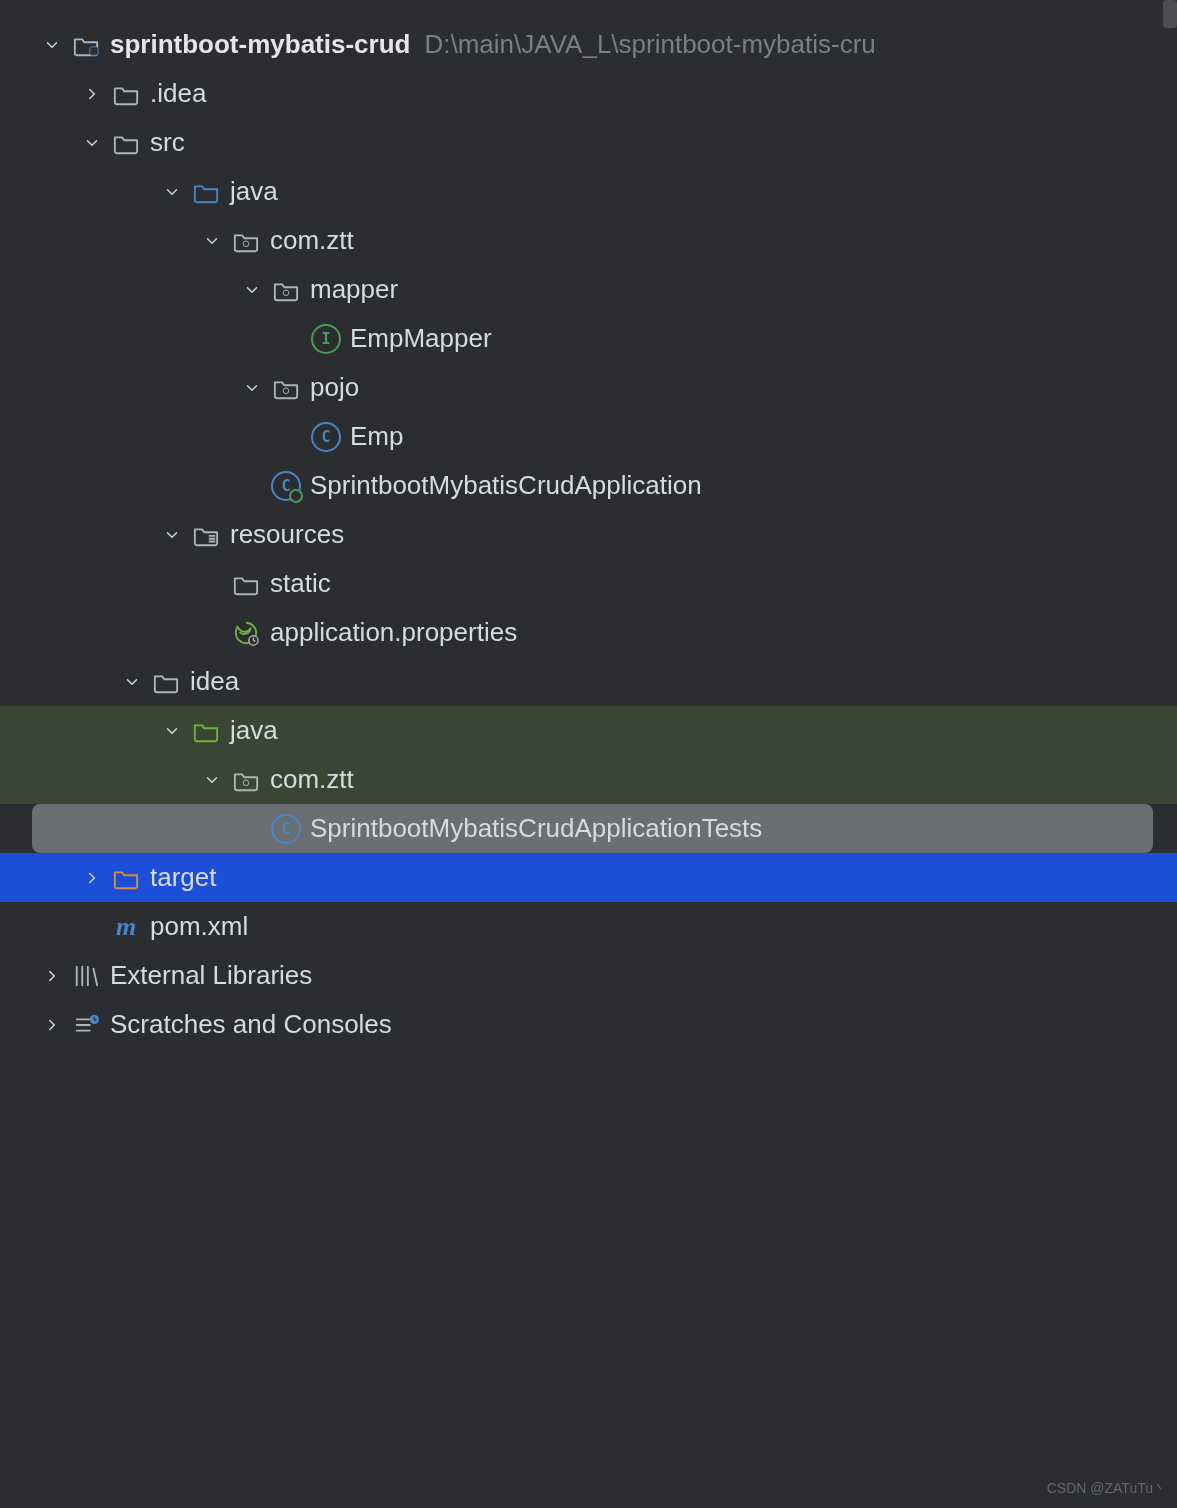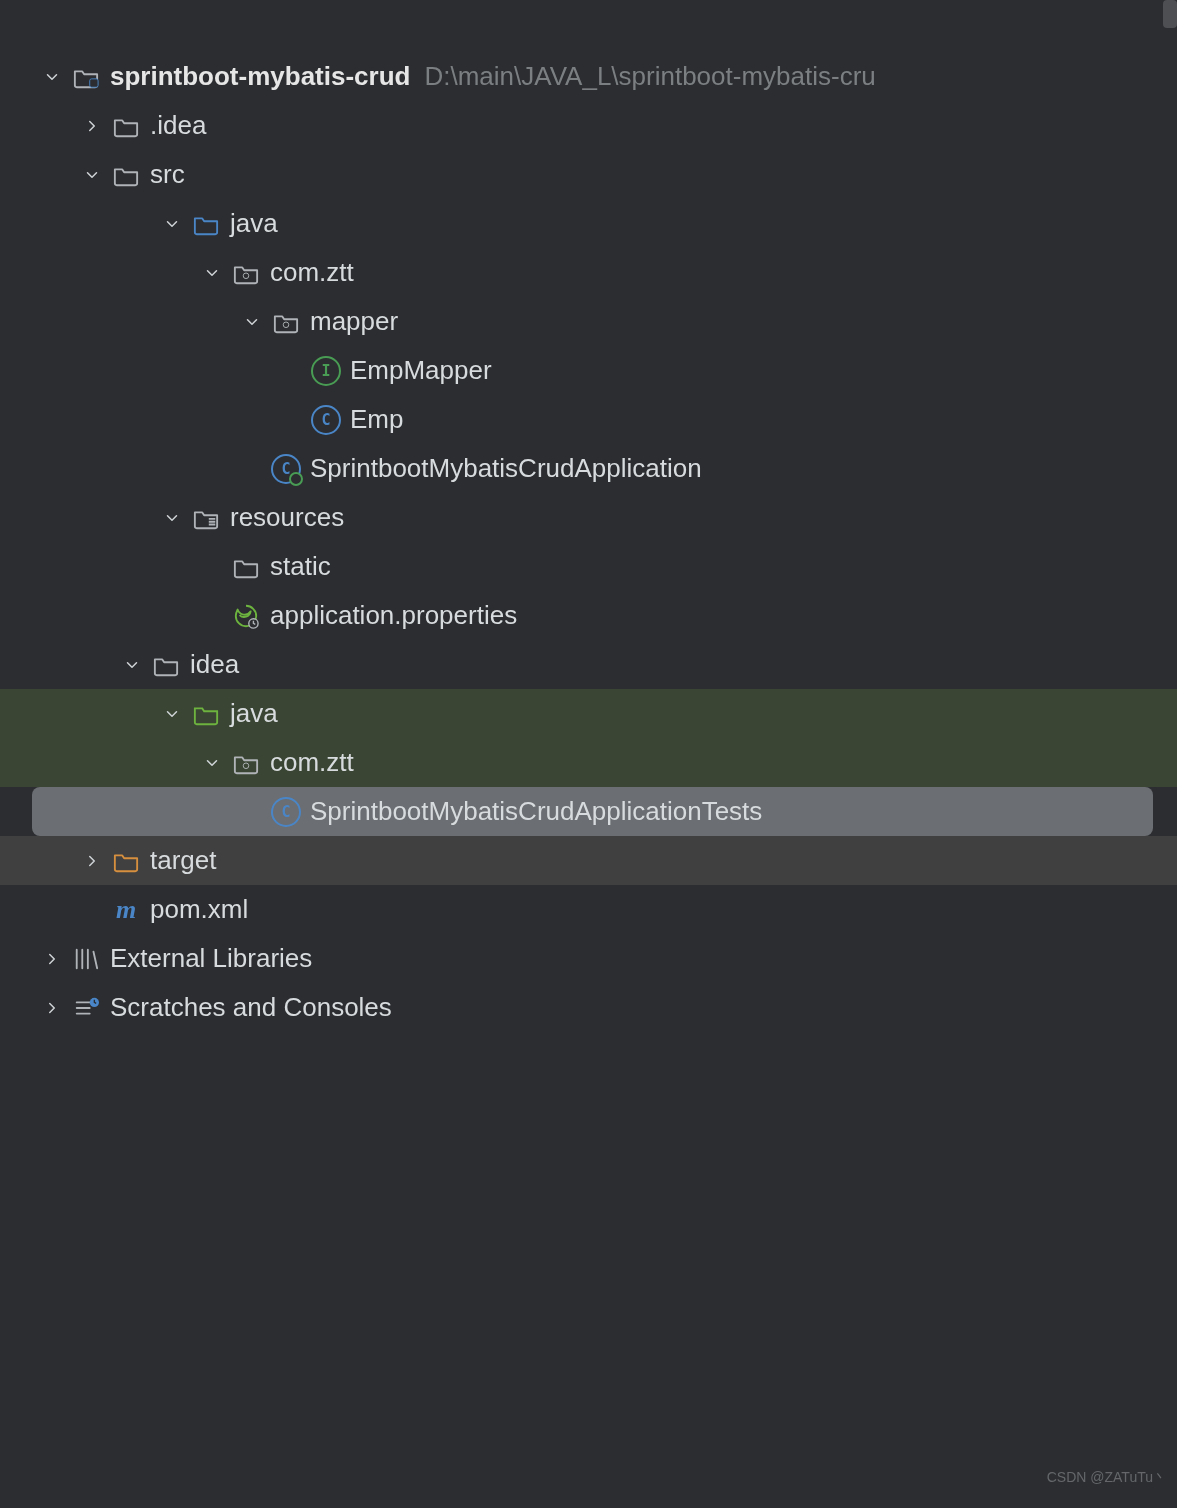--- a/index.html
+++ b/index.html
@@ -1,31 +1,31 @@
 <!DOCTYPE html>
 <html><head>
 <meta charset="utf-8">
 <style>
   html,body{margin:0;padding:0;background:#2b2d30;color:#d5d8da;font-family:"Segoe UI","JetBrains Sans",Arial,sans-serif;font-size:26px;width:1177px;height:1508px;overflow:hidden}
-  .tree{padding-top:52px;user-select:none}
+  .tree{padding-top:20px;user-select:none}
   .row{display:flex;align-items:center;height:49px;white-space:nowrap;padding-left:0}
   .row .spacer{flex:0 0 auto}
   .arrow{width:36px;display:inline-flex;justify-content:center;align-items:center}
   .arrow svg{width:18px;height:18px}
   .arrow path{stroke:#cfd3d6;stroke-width:2;fill:none;stroke-linecap:round;stroke-linejoin:round}
   .no-arrow{width:36px}
   .icon{width:32px;height:32px;display:inline-flex;justify-content:center;align-items:center;margin-right:8px}
   .icon svg{width:26px;height:26px}
   .label{color:#d8dbdd}
   .label.bold{font-weight:600;color:#e6e6e6}
   .path{color:#7c7f82;margin-left:14px;font-size:26px}
   .row.selected{background:#6b6e72;border-radius:8px;margin:0 24px 0 32px;padding-left:0}
   .row.test-bg{background:#3a4633}
-  .row.target-bg{background:#404040}
-  .watermark{position:absolute;right:10px;bottom:21px;color:#8a8d90;font-size:14px;opacity:.6}
+  .row.target-bg{background:#1d4ed8}
+  .watermark{position:absolute;right:10px;bottom:10px;color:#8a8d90;font-size:14px;opacity:.6}
   .scroll-stub{position:absolute;top:0;right:0;width:14px;height:28px;background:#4d4f52;border-radius:4px}
   
   .circ{width:26px;height:26px;border-radius:50%;border:2px solid;display:inline-flex;align-items:center;justify-content:center;font-size:15px;font-weight:600;font-family:monospace}
   .circ.green{border-color:#499c54;color:#499c54}
   .circ.blue{border-color:#4a86c7;color:#4a86c7}
   .m-icon{color:#4a86c7;font-style:italic;font-weight:700;font-size:26px;font-family:serif}
   
   .folder-gray path{stroke:#b0b4b8;stroke-width:2;fill:none;stroke-linejoin:round}
   .folder-blue path{stroke:#4a86c7;stroke-width:2;fill:none;stroke-linejoin:round}
   .folder-orange path{stroke:#d68f3e;stroke-width:2;fill:none;stroke-linejoin:round}
@@ -132,20 +132,35 @@
 
   <div class="row">
     <span class="spacer" style="width:274px"></span>
     <span class="no-arrow"></span>
     <span class="icon">
         <span class="circ green">I</span>
       </span>
     <span class="label">EmpMapper</span>
   </div>
 
+  <div class="row">
+    <span class="spacer" style="width:234px"></span>
+    <span class="arrow">
+        <svg viewBox="0 0 24 24">
+          <path d="M6 9l6 6 6-6"></path>
+        </svg>
+      </span>
+    <span class="icon">
+        <svg viewBox="0 0 28 24" class="folder-gray">
+          <path d="M2 6h8l2 3h14v12a2 2 0 0 1-2 2H4a2 2 0 0 1-2-2V6z"></path>
+          <circle cx="14" cy="15" r="3" stroke="#b0b4b8" fill="none"></circle>
+        </svg>
+      </span>
+    <span class="label">pojo</span>
+  </div>
 
   <div class="row">
     <span class="spacer" style="width:274px"></span>
     <span class="no-arrow"></span>
     <span class="icon">
         <span class="circ blue">C</span>
       </span>
     <span class="label">Emp</span>
   </div>
 

